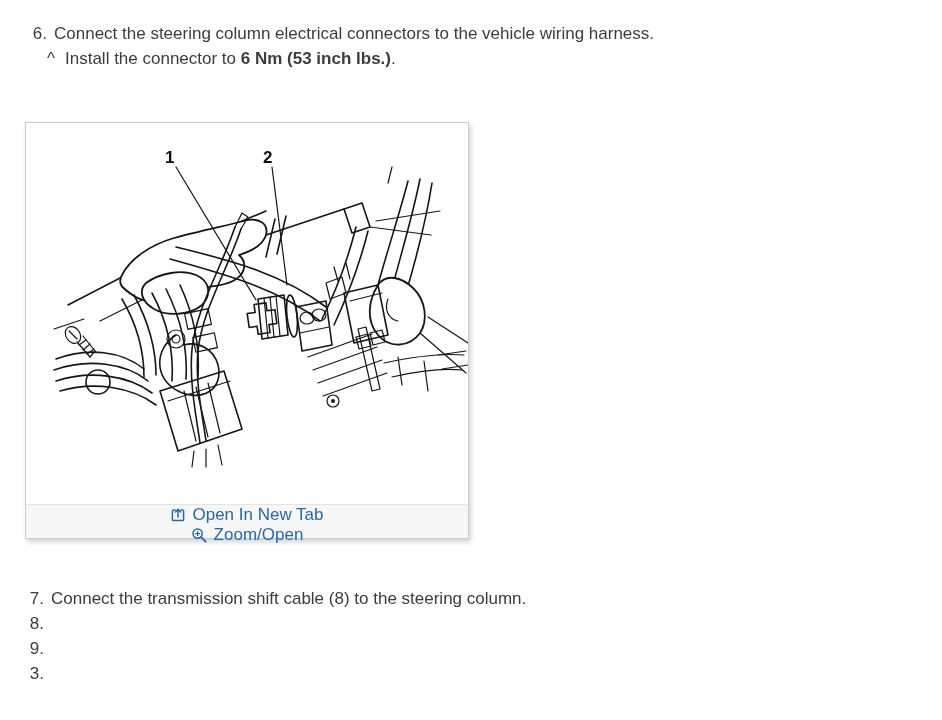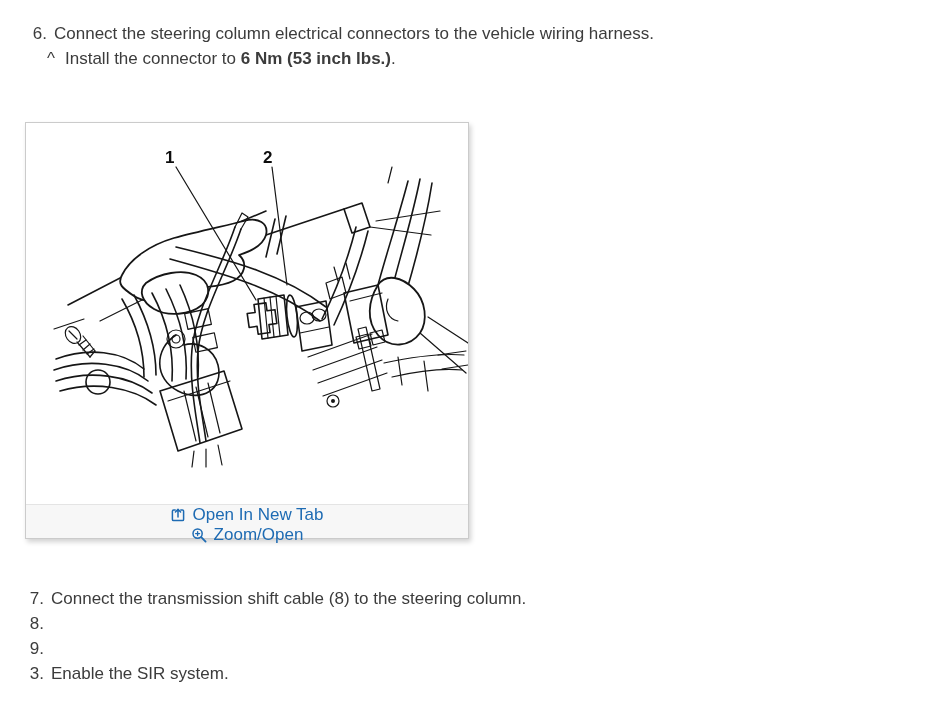--- a/index.html
+++ b/index.html
@@ -250,17 +250,16 @@
       <span>Connect the transmission shift cable (8) to the steering column.</span>
     </div>
     <div class="step-line">
       <span class="step-num">8.</span>
     </div>
     <div class="step-line">
       <span class="step-num">9.</span>
     </div>
     <div class="step-line">
       <span class="step-num">3.</span>
-      <span>Enable the SIR system.</span>
     </div>
   </div>
 
 </div>
 
 </body></html>

